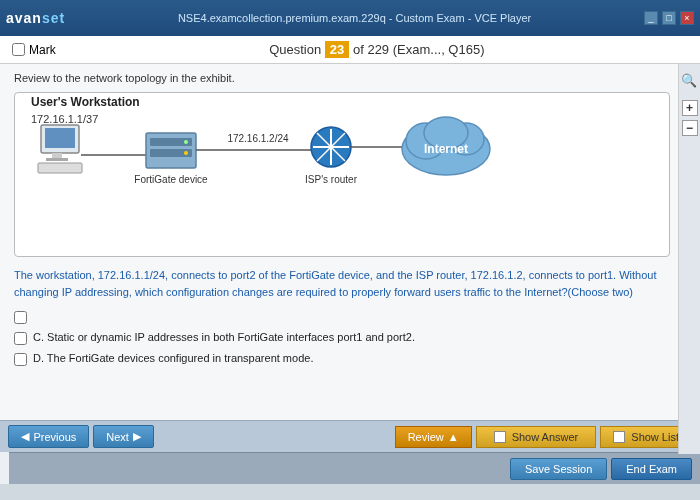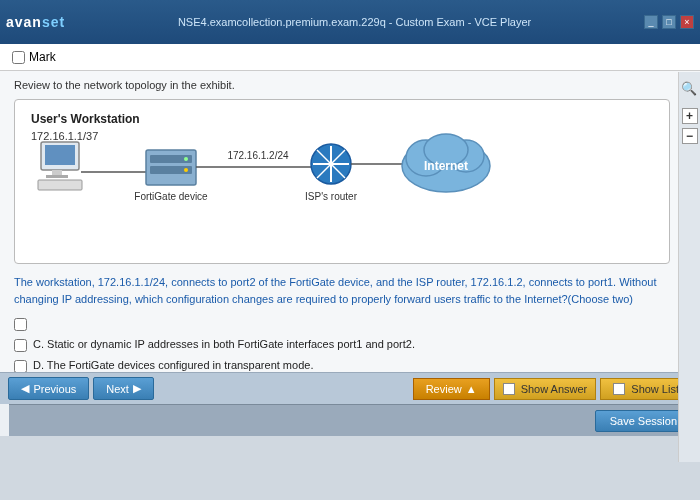--- a/index.html
+++ b/index.html
@@ -2,21 +2,21 @@
 <html><head>
   <meta charset="utf-8">
   <style>
     * { box-sizing: border-box; margin: 0; padding: 0; }
     body { width: 700px; height: 500px; font-family: Arial, sans-serif; font-size: 12px; overflow: hidden; background: #d0d8e0; }
 
     
     #titlebar {
       background: linear-gradient(to bottom, #2a5a8a, #1e4a7a);
       color: white;
-      height: 44px;
+      height: 36px;
       display: flex;
       align-items: center;
       justify-content: space-between;
       padding: 0 6px;
     }
     #titlebar .logo {
       font-size: 14px;
       font-weight: bold;
       color: #7ecfff;
       letter-spacing: 1px;
@@ -36,21 +36,21 @@
       width: 14px; height: 14px;
       background: #5a8ab0;
       border: 1px solid #3a6a90;
       display: flex; align-items: center; justify-content: center;
       font-size: 9px; color: white; cursor: pointer;
     }
 
     
     #main {
       background: #ecf0f4;
-      height: 392px;
+      height: 448px;
       display: flex;
       flex-direction: column;
     }
 
     
     #topbar {
       background: white;
       border-bottom: 1px solid #ccc;
       padding: 6px 12px;
       display: flex;
@@ -87,21 +87,21 @@
       font-size: 11px;
       color: #333;
       margin-bottom: 8px;
     }
 
     
     #diagram {
       background: white;
       border: 1px solid #bbb;
       border-radius: 4px;
-      padding: 12px 16px;
+      padding: 2px 16px;
       margin-bottom: 10px;
       height: 165px;
       position: relative;
       overflow: hidden;
     }
 
     .diagram-title {
       font-size: 12px;
       font-weight: bold;
       color: #222;
@@ -206,21 +206,21 @@
       font-size: 11px;
       cursor: pointer;
       display: flex; align-items: center; gap: 4px;
       margin-left: auto;
     }
 
     .btn-show-answer {
       background: linear-gradient(to bottom, #f0c040, #d0a020);
       color: #333;
       border: 1px solid #b08010;
-      padding: 4px 8px;
+      padding: 4px 17px;
       font-size: 11px;
       cursor: pointer;
       display: flex; align-items: center; gap: 4px;
     }
 
     .btn-show-list {
       background: linear-gradient(to bottom, #f0c040, #d0a020);
       color: #333;
       border: 1px solid #b08010;
       padding: 4px 12px;
@@ -273,20 +273,26 @@
     <div class="win-btn" style="background:#c04040;">×</div>
   </div>
 </div>
 
 <div id="main" style="position:relative;">
 
   <div id="topbar">
     <div class="mark-check">
       <input type="checkbox" style="">
       <label>Mark</label>
+    </div>
+    <div class="question-info">
+      <span>Question</span>
+      <span class="q-num">23</span>
+      <span>of 229</span>
+      <span>(Exam..., Q165)</span>
     </div>
   </div>
 
   <div id="content" style="padding-right: 30px;">
 
     <div class="exhibit-instruction">Review to the network topology in the exhibit.</div>
 
     <div id="diagram">
       <div class="diagram-title">
         <span>User's Workstation</span>
@@ -386,15 +392,16 @@
       <span>Show Answer</span>
     </button>
     <button class="btn-show-list">
       <span class="small-checkbox"></span>
       <span>Show List</span>
     </button>
   </div>
 
   <div id="bottom-bar2">
     <button class="btn-save-session">Save Session</button>
+    <button class="btn-end-exam">End Exam</button>
   </div>
 
 </div>
 
 </body></html>

